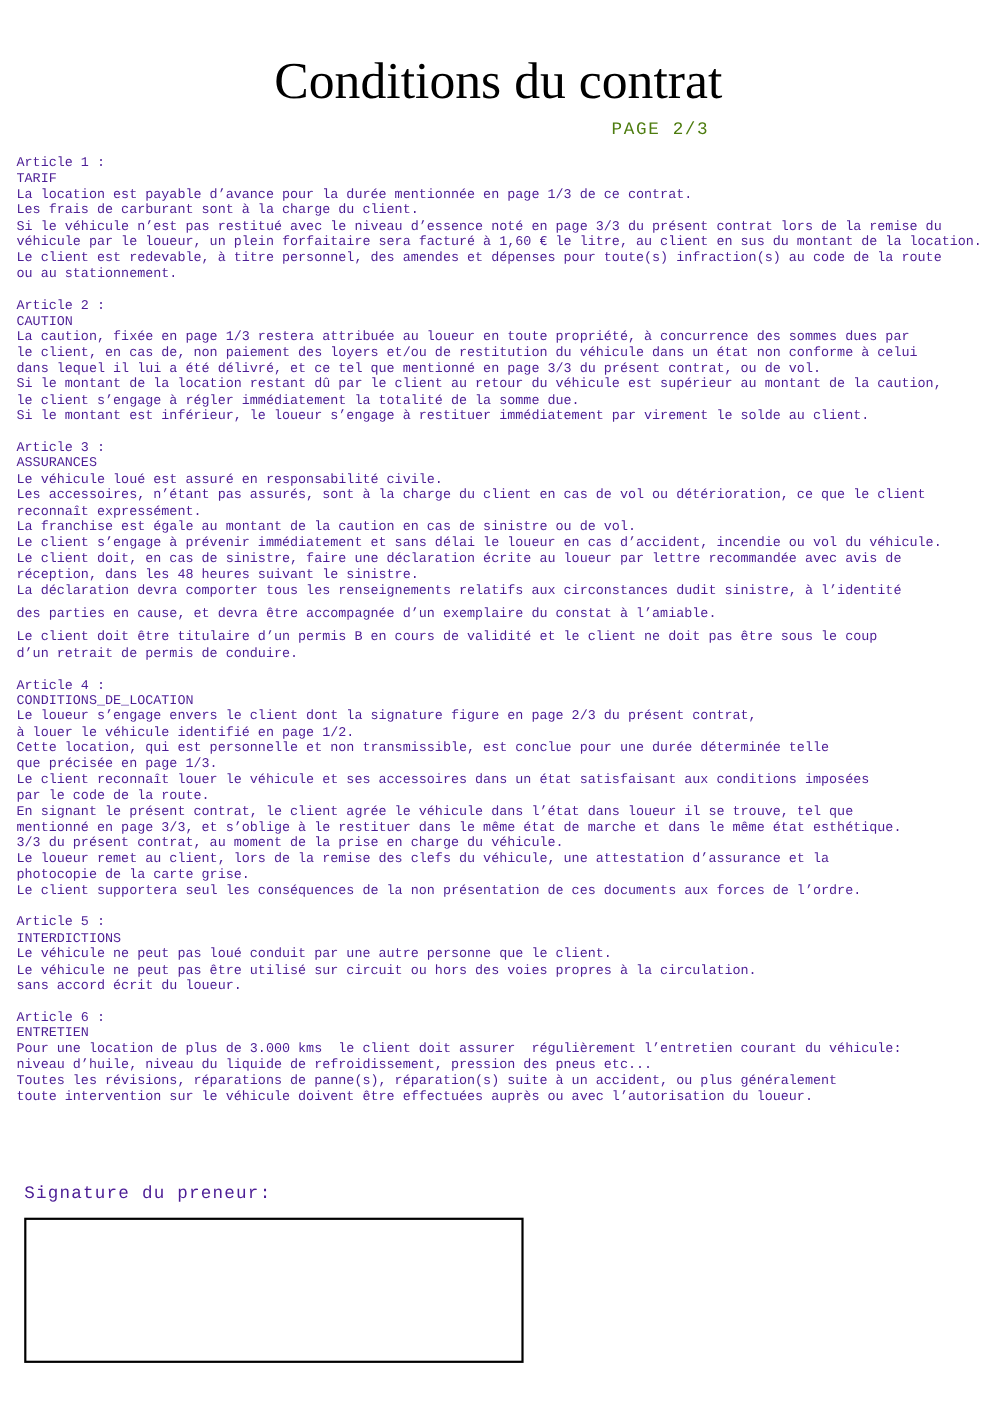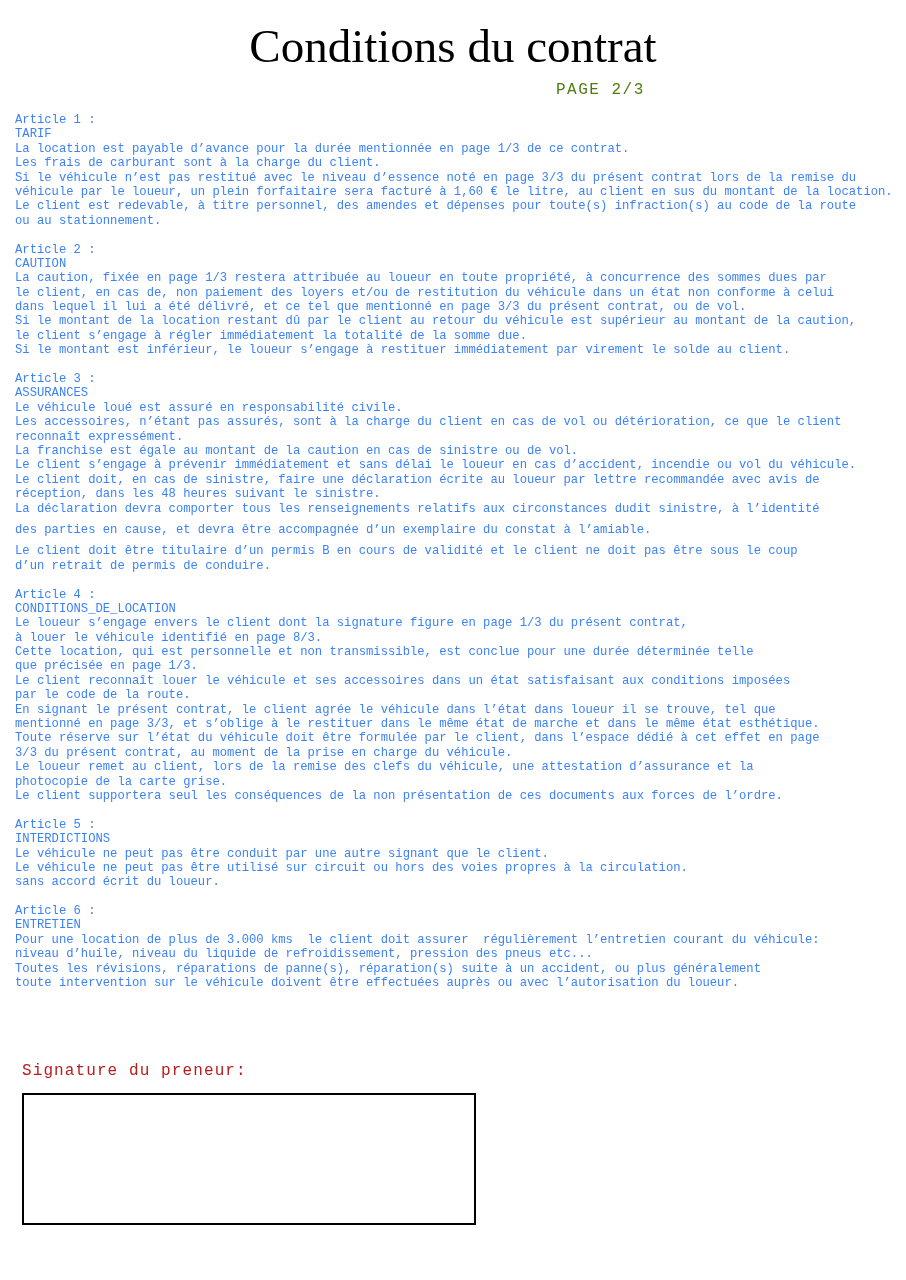--- a/index.html
+++ b/index.html
@@ -4,21 +4,21 @@
 <style>
   * { margin: 0; padding: 0; box-sizing: border-box; }
   html, body { background: #ffffff; }
   .doc {
     position: relative;
     width: 906px;
     height: 1280px;
     background: #ffffff;
     color: #000000;
     overflow: hidden;
-    padding-top: 23px;
+    padding-top: 51px;
     font-family: "Liberation Mono", "DejaVu Sans Mono", monospace;
   }
   .doc-title {
     font-family: "Liberation Serif", "DejaVu Serif", serif;
     font-weight: normal;
     font-size: 47px;
     line-height: 1;
     text-align: center;
     color: #000000;
     letter-spacing: 0px;
@@ -36,34 +36,34 @@
     margin-left: 15px;
   }
   .article {
     margin-bottom: 14.4px;
   }
   .line {
     white-space: pre;
     font-size: 12.2px;
     line-height: 14.4px;
     height: 14.4px;
-    color: #3b82f6;
+    color: #4c1d95;
   }
   .line:empty {
     height: 7px;
   }
   .signature-section {
     margin-top: 72px;
     margin-left: 22px;
   }
   .sig-label {
     font-size: 16px;
     line-height: 18px;
     letter-spacing: 1.1px;
-    color: #b91c1c;
+    color: #4c1d95;
   }
   .sig-box {
     margin-top: 13px;
     width: 454px;
     height: 132px;
     border: 2px solid #000000;
     background: #ffffff;
   }
 </style>
 </head>
@@ -120,41 +120,40 @@
           <div class="line"></div>
           <div class="line">Le client doit être titulaire d’un permis B en cours de validité et le client ne doit pas être sous le coup</div>
           <div class="line">d’un retrait de permis de conduire.</div>
         </div>
       </section>
 
       <section class="article">
         <div class="line article-heading">Article 4 :</div>
         <div class="line article-subheading">CONDITIONS_DE_LOCATION</div>
         <div class="article-body">
-          <div class="line">Le loueur s’engage envers le client dont la signature figure en page 1/3 du présent contrat,</div>
-          <div class="line">à louer le véhicule identifié en page 8/3.</div>
+          <div class="line">Le loueur s’engage envers le client dont la signature figure en page 2/3 du présent contrat,</div>
+          <div class="line">à louer le véhicule identifié en page 1/2.</div>
           <div class="line">Cette location, qui est personnelle et non transmissible, est conclue pour une durée déterminée telle</div>
           <div class="line">que précisée en page 1/3.</div>
           <div class="line">Le client reconnaît louer le véhicule et ses accessoires dans un état satisfaisant aux conditions imposées</div>
           <div class="line">par le code de la route.</div>
           <div class="line">En signant le présent contrat, le client agrée le véhicule dans l’état dans loueur il se trouve, tel que</div>
           <div class="line">mentionné en page 3/3, et s’oblige à le restituer dans le même état de marche et dans le même état esthétique.</div>
-          <div class="line">Toute réserve sur l’état du véhicule doit être formulée par le client, dans l’espace dédié à cet effet en page</div>
           <div class="line">3/3 du présent contrat, au moment de la prise en charge du véhicule.</div>
           <div class="line">Le loueur remet au client, lors de la remise des clefs du véhicule, une attestation d’assurance et la</div>
           <div class="line">photocopie de la carte grise.</div>
           <div class="line">Le client supportera seul les conséquences de la non présentation de ces documents aux forces de l’ordre.</div>
         </div>
       </section>
 
       <section class="article">
         <div class="line article-heading">Article 5 :</div>
         <div class="line article-subheading">INTERDICTIONS</div>
         <div class="article-body">
-          <div class="line">Le véhicule ne peut pas être conduit par une autre signant que le client.</div>
+          <div class="line">Le véhicule ne peut pas loué conduit par une autre personne que le client.</div>
           <div class="line">Le véhicule ne peut pas être utilisé sur circuit ou hors des voies propres à la circulation.</div>
           <div class="line">sans accord écrit du loueur.</div>
         </div>
       </section>
 
       <section class="article">
         <div class="line article-heading">Article 6 :</div>
         <div class="line article-subheading">ENTRETIEN</div>
         <div class="article-body">
           <div class="line">Pour une location de plus de 3.000 kms  le client doit assurer  régulièrement l’entretien courant du véhicule:</div>

